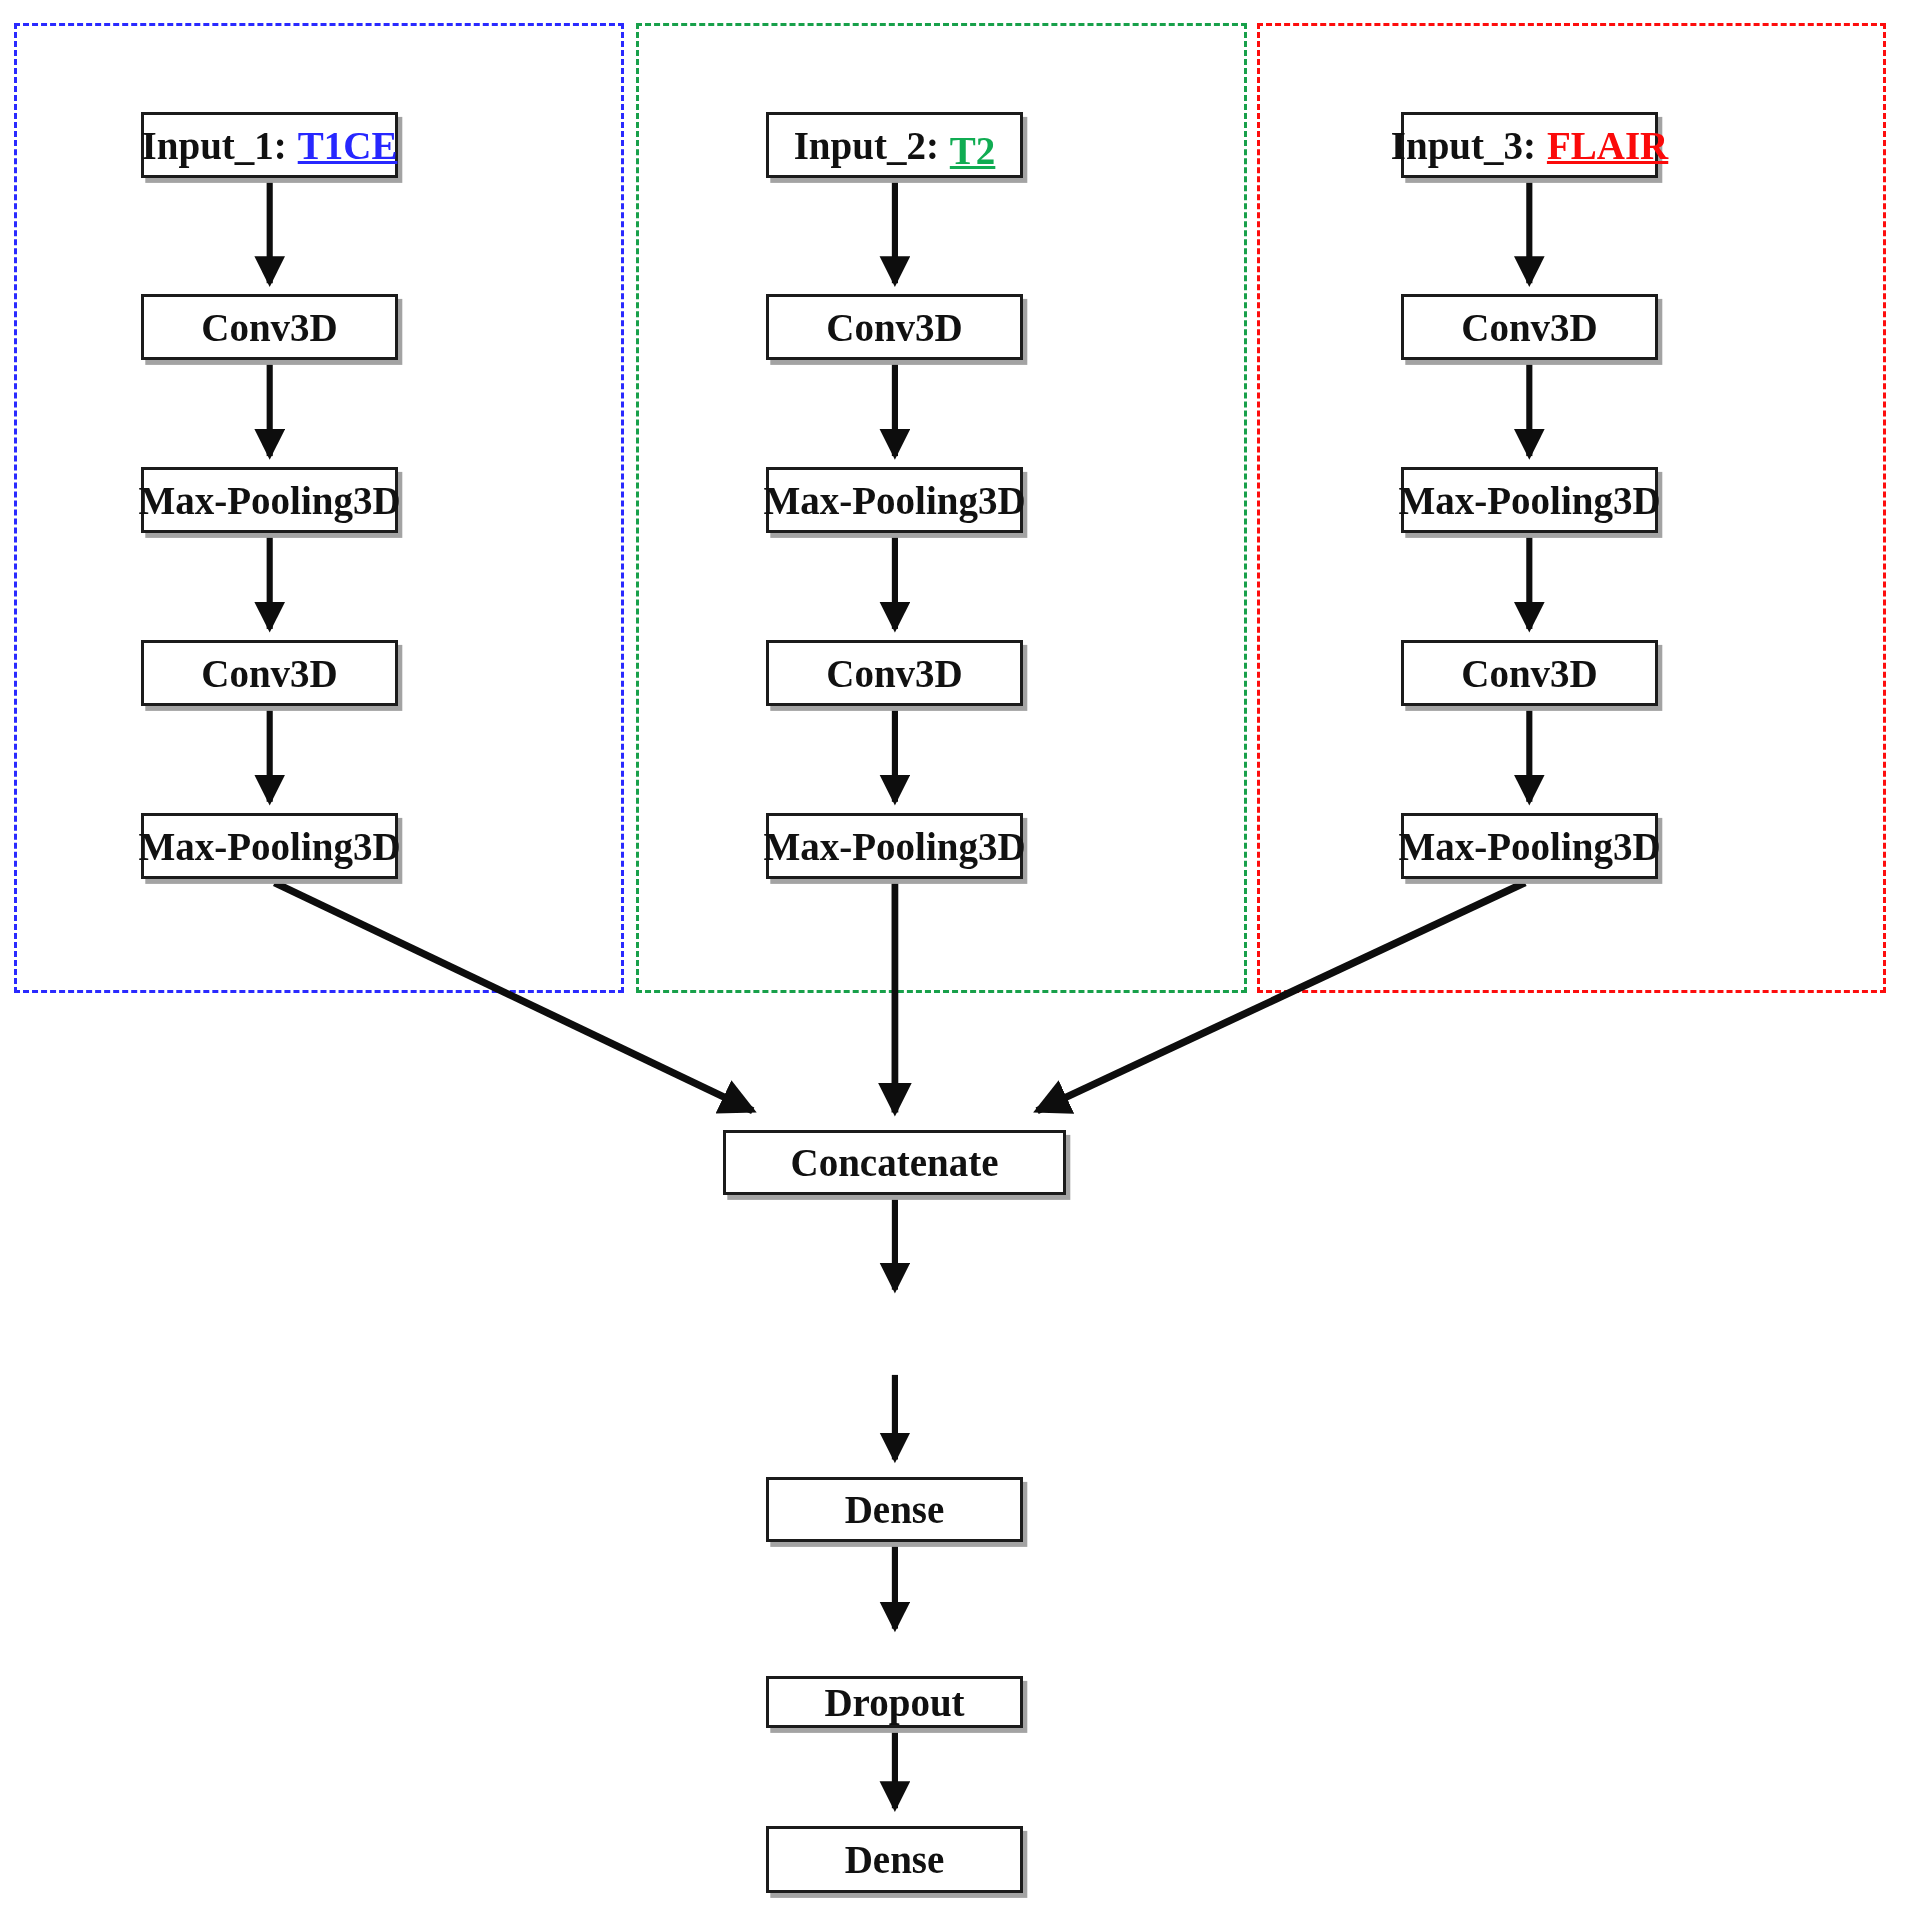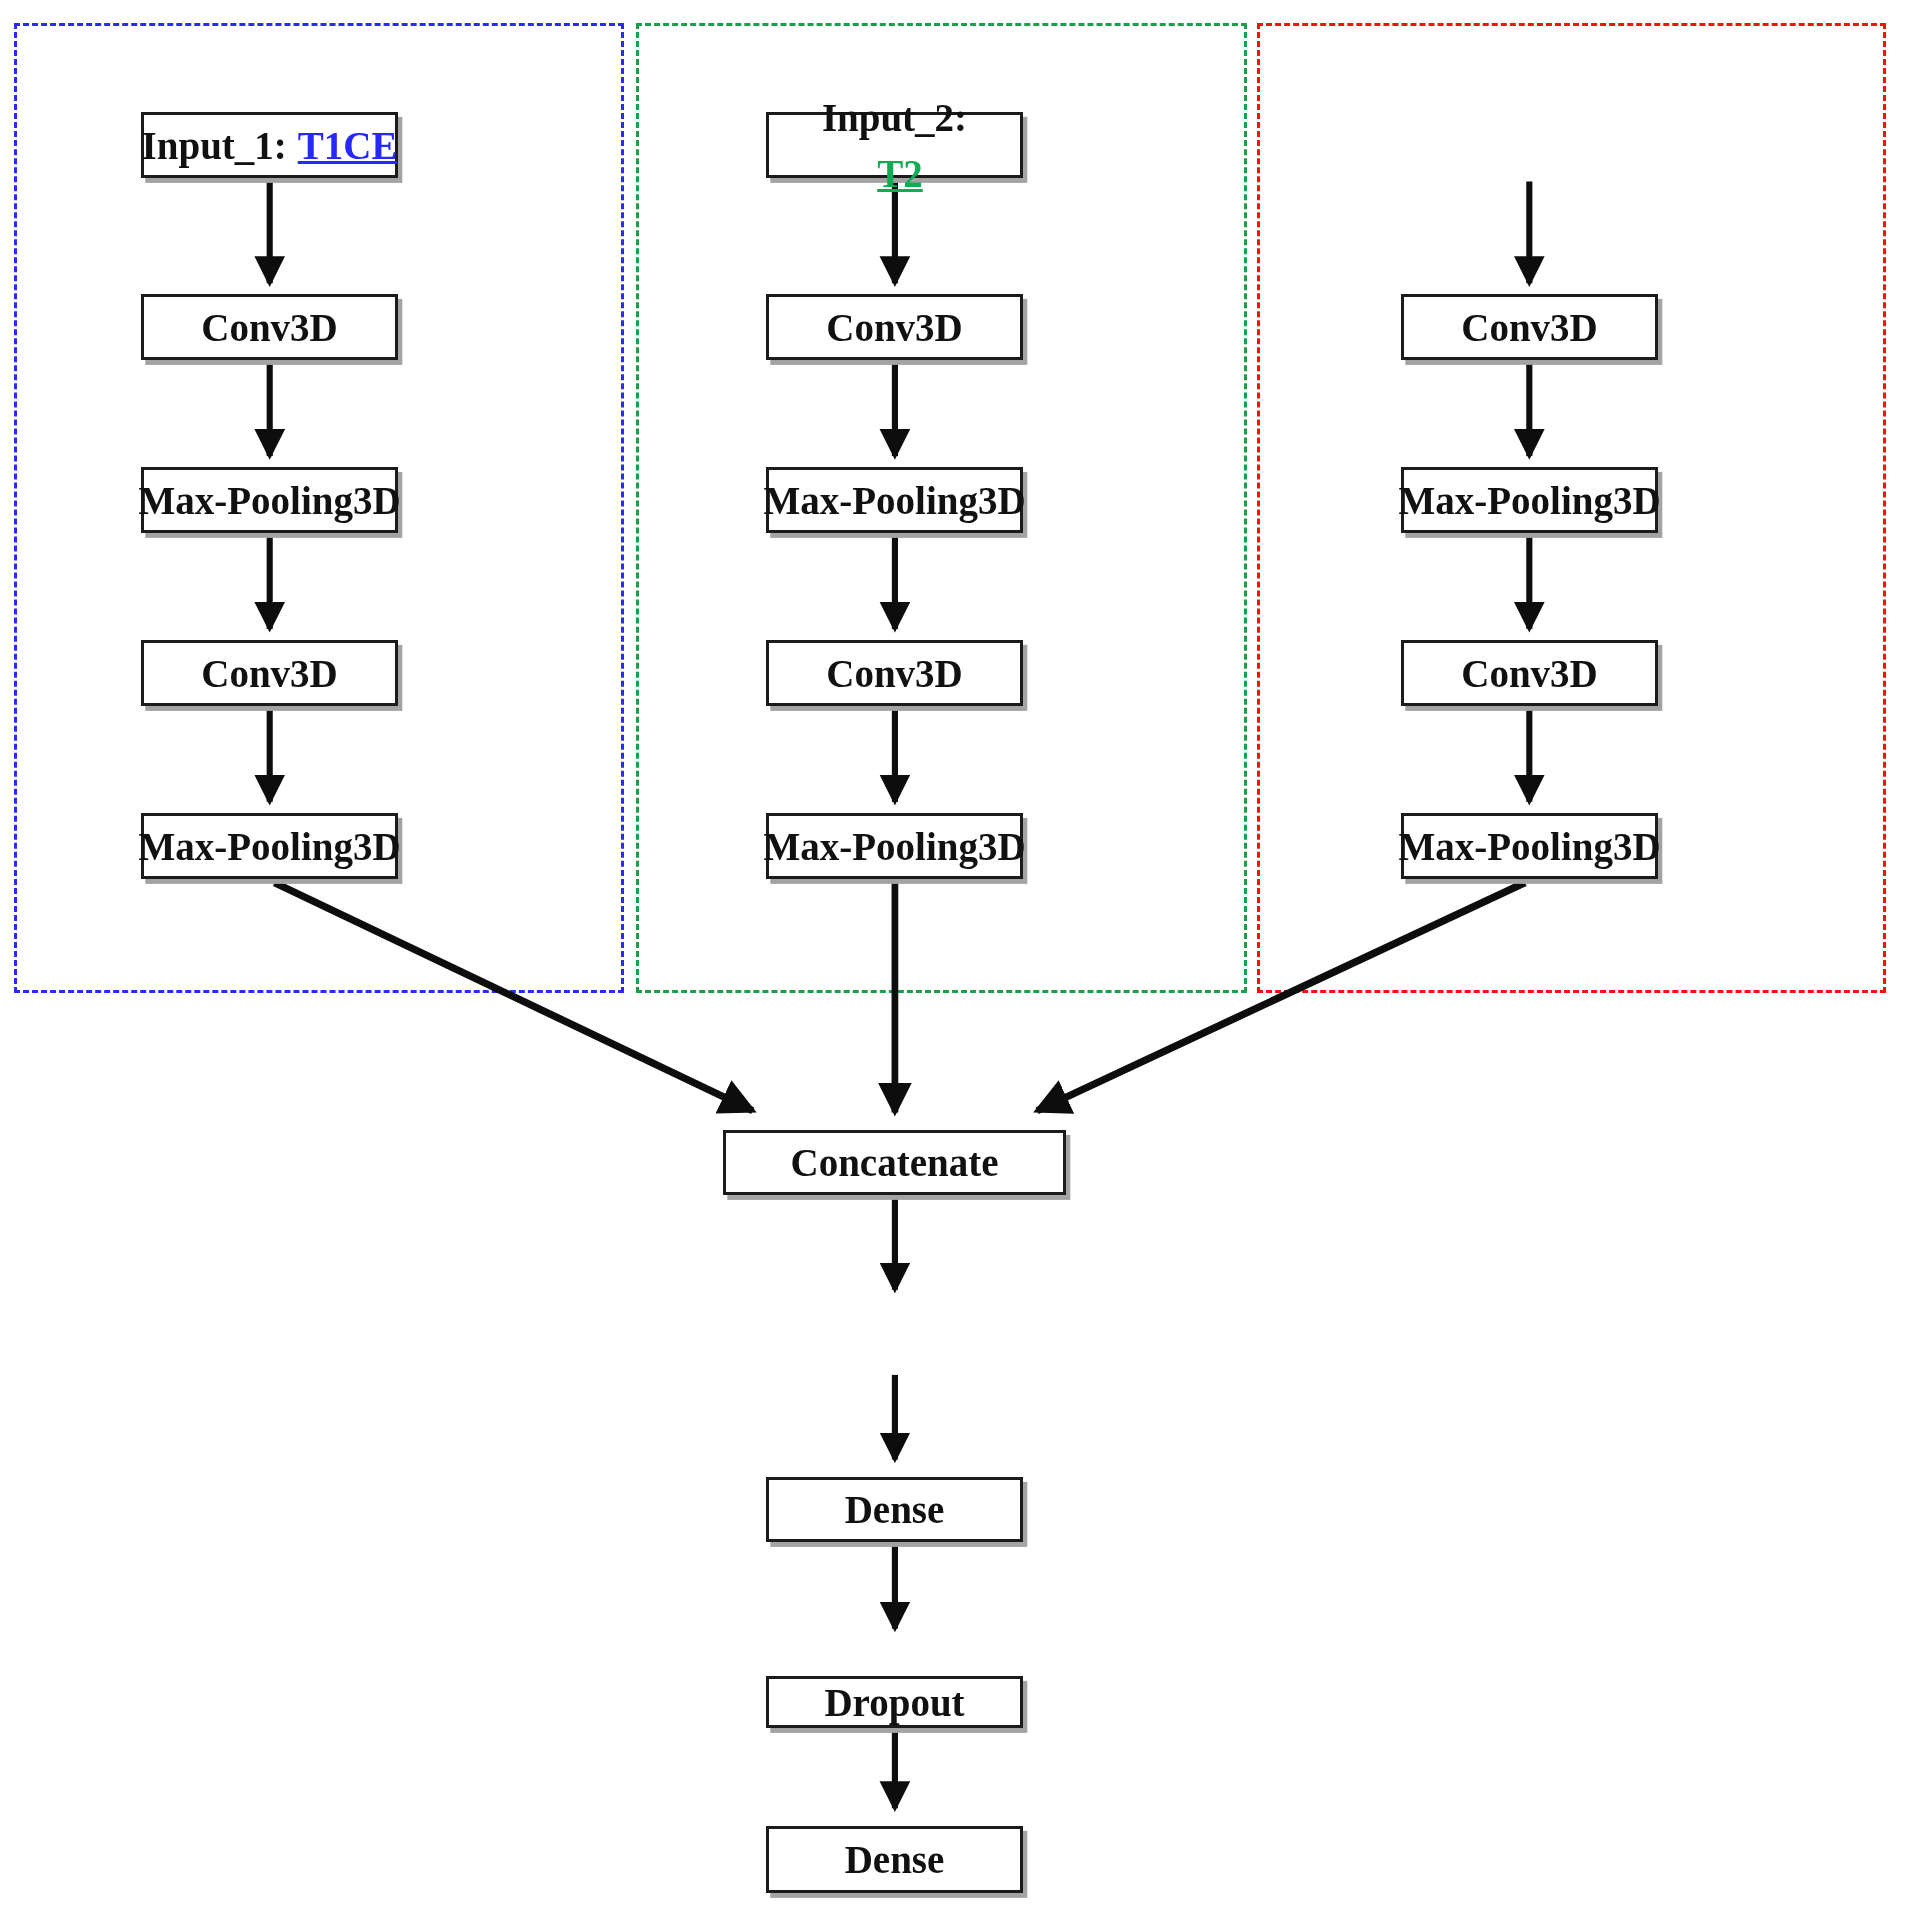--- a/index.html
+++ b/index.html
@@ -90,29 +90,33 @@
 
   <div class="node" style="left:141px;top:112px;width:257px;height:66px;">
     <span>Input_1:</span>
     <span class="modality blue">T1CE</span>
   </div>
   <div class="node" style="left:141px;top:294px;width:257px;height:66px;">Conv3D</div>
   <div class="node" style="left:141px;top:467px;width:257px;height:66px;">Max-Pooling3D</div>
   <div class="node" style="left:141px;top:640px;width:257px;height:66px;">Conv3D</div>
   <div class="node" style="left:141px;top:813px;width:257px;height:66px;">Max-Pooling3D</div>
 
-  <div class="node" style="left:766px;top:112px;width:257px;height:66px;flex-direction:column;">
+  <div class="node" style="left:766px;top:112px;width:257px;height:66px;">
     <span>Input_2:</span>
     <span class="modality green">T2</span>
   </div>
   <div class="node" style="left:766px;top:294px;width:257px;height:66px;">Conv3D</div>
   <div class="node" style="left:766px;top:467px;width:257px;height:66px;">Max-Pooling3D</div>
   <div class="node" style="left:766px;top:640px;width:257px;height:66px;">Conv3D</div>
   <div class="node" style="left:766px;top:813px;width:257px;height:66px;">Max-Pooling3D</div>
 
+  <div class="node" style="left:1401px;top:112px;width:257px;height:66px;">
+    <span>Input_3:</span>
+    <span class="modality red">FLAIR</span>
+  </div>
   <div class="node" style="left:1401px;top:294px;width:257px;height:66px;">Conv3D</div>
   <div class="node" style="left:1401px;top:467px;width:257px;height:66px;">Max-Pooling3D</div>
   <div class="node" style="left:1401px;top:640px;width:257px;height:66px;">Conv3D</div>
   <div class="node" style="left:1401px;top:813px;width:257px;height:66px;">Max-Pooling3D</div>
 
   <div class="node" style="left:723px;top:1130px;width:343px;height:65px;">Concatenate</div>
   <div class="node" style="left:766px;top:1477px;width:257px;height:65px;">Dense</div>
   <div class="node" style="left:766px;top:1676px;width:257px;height:52px;">Dropout</div>
   <div class="node" style="left:766px;top:1826px;width:257px;height:67px;">Dense</div>
 

